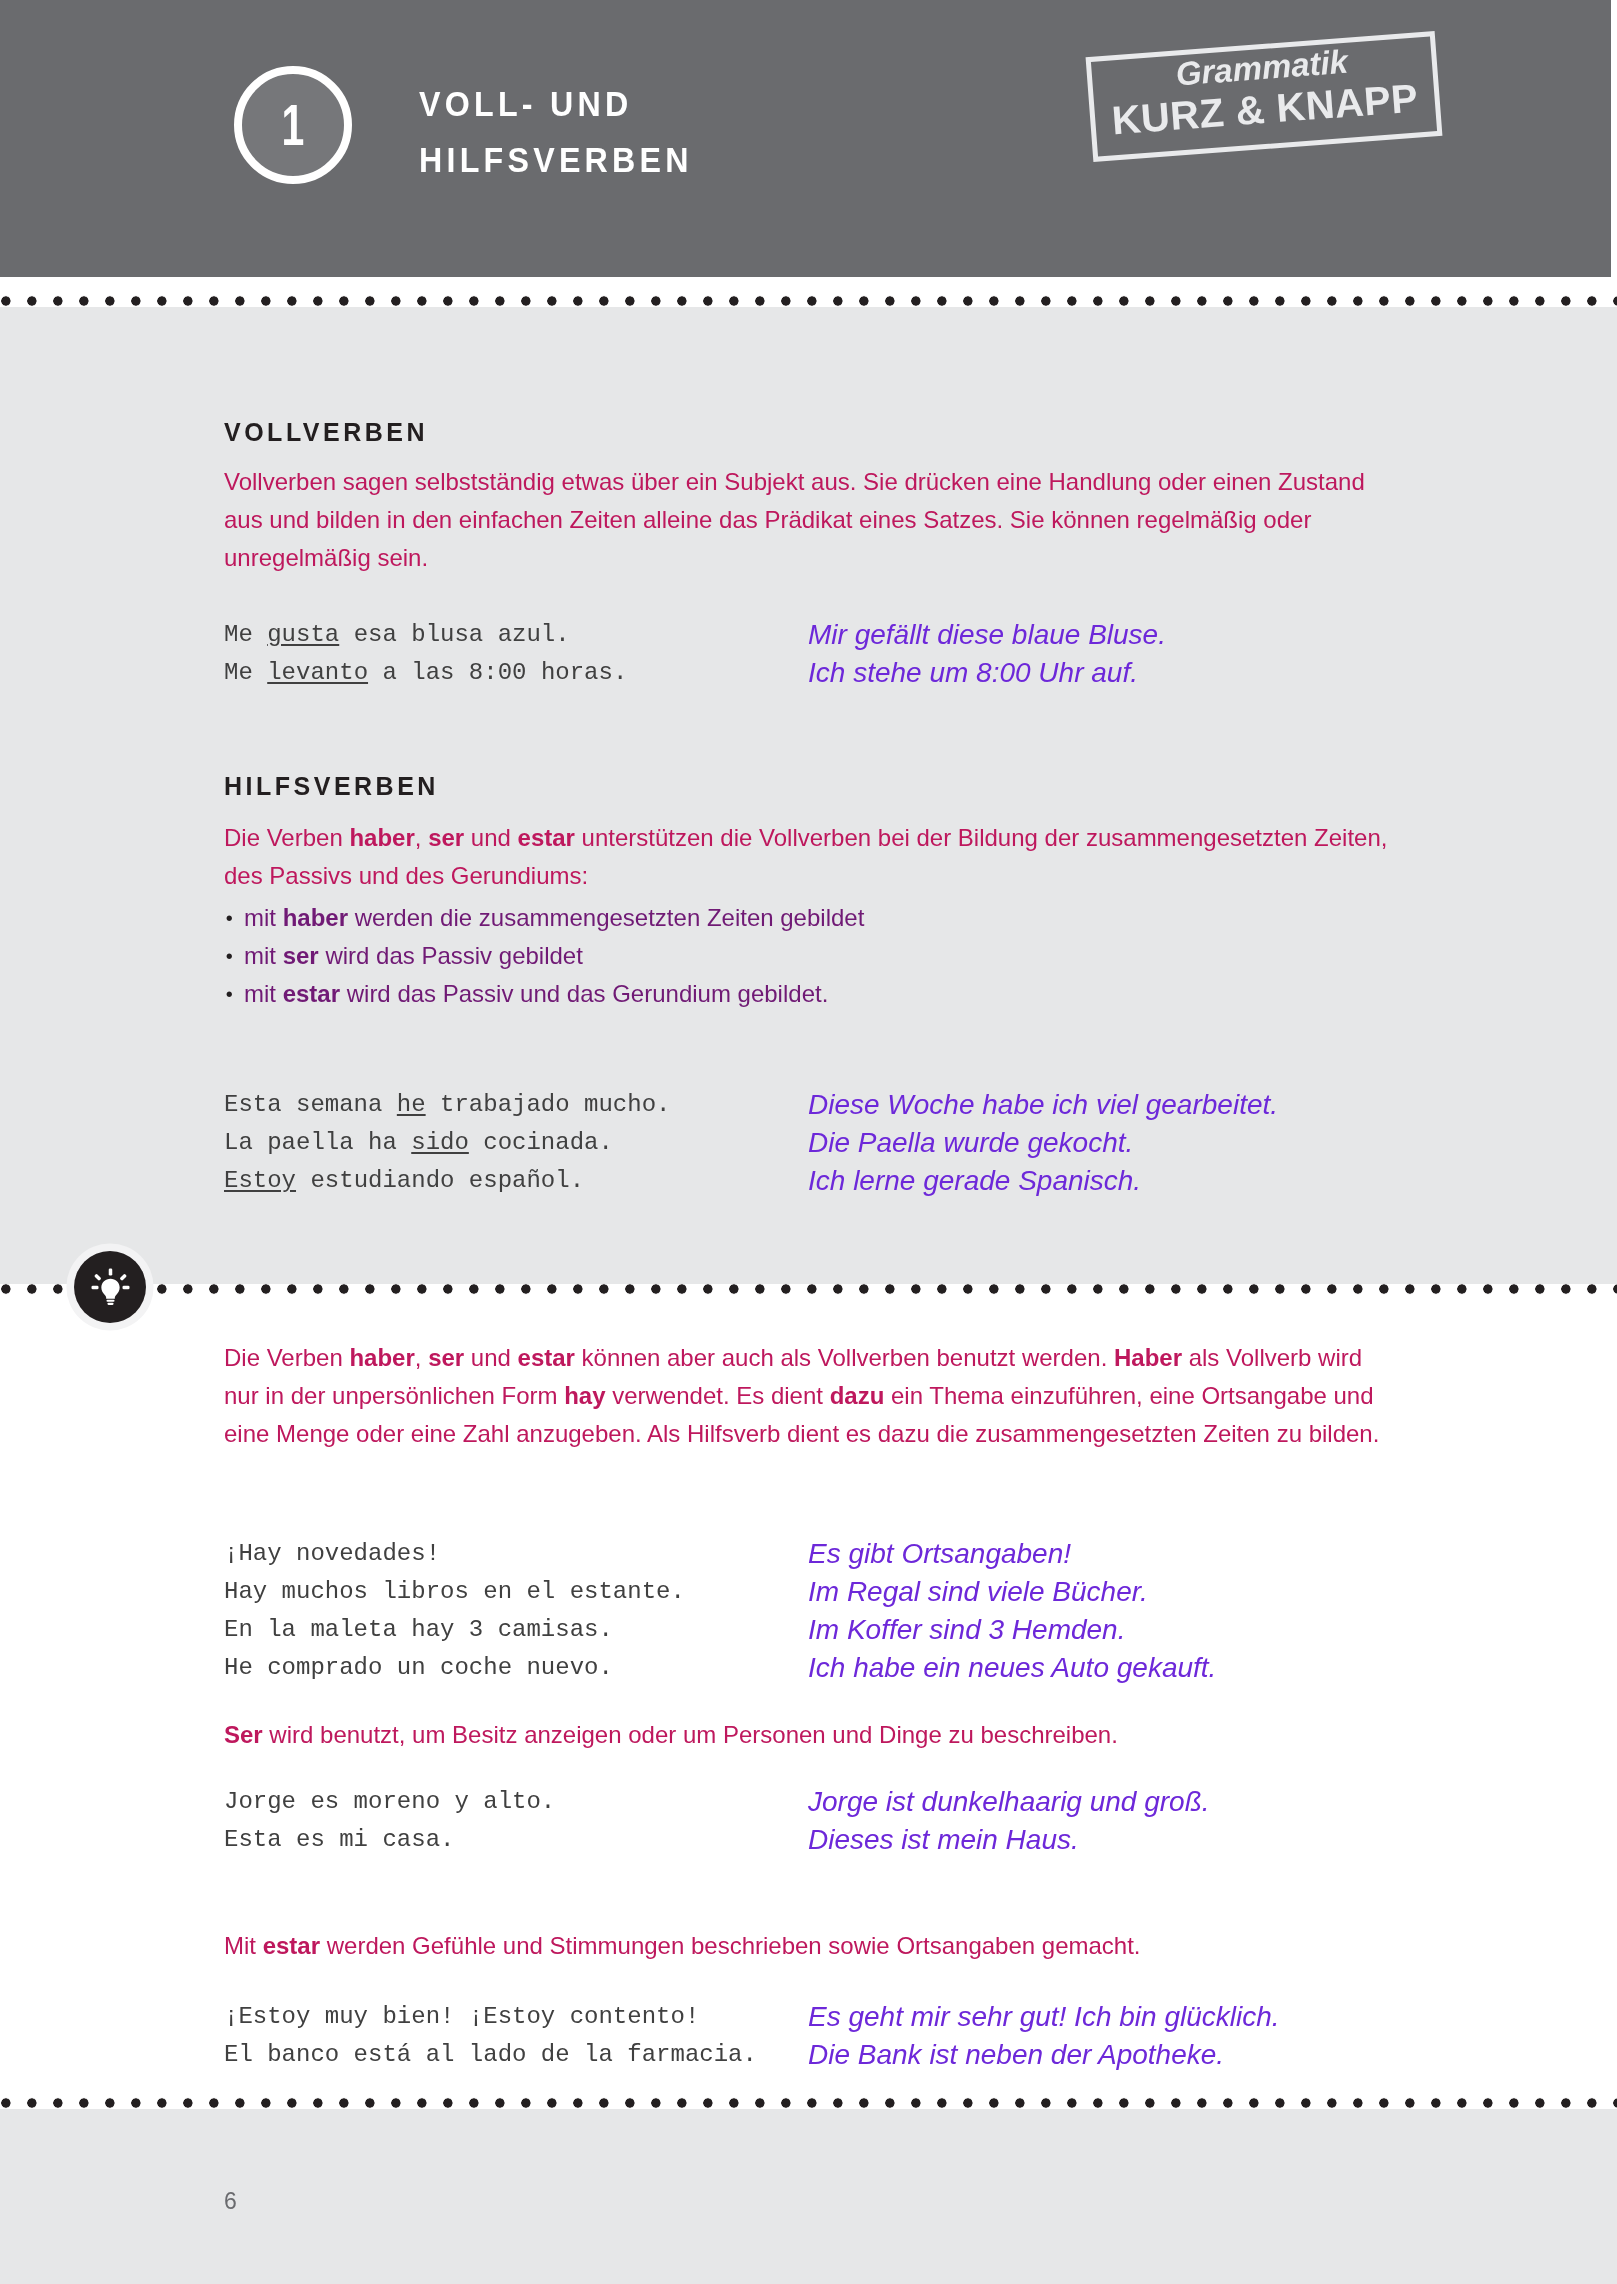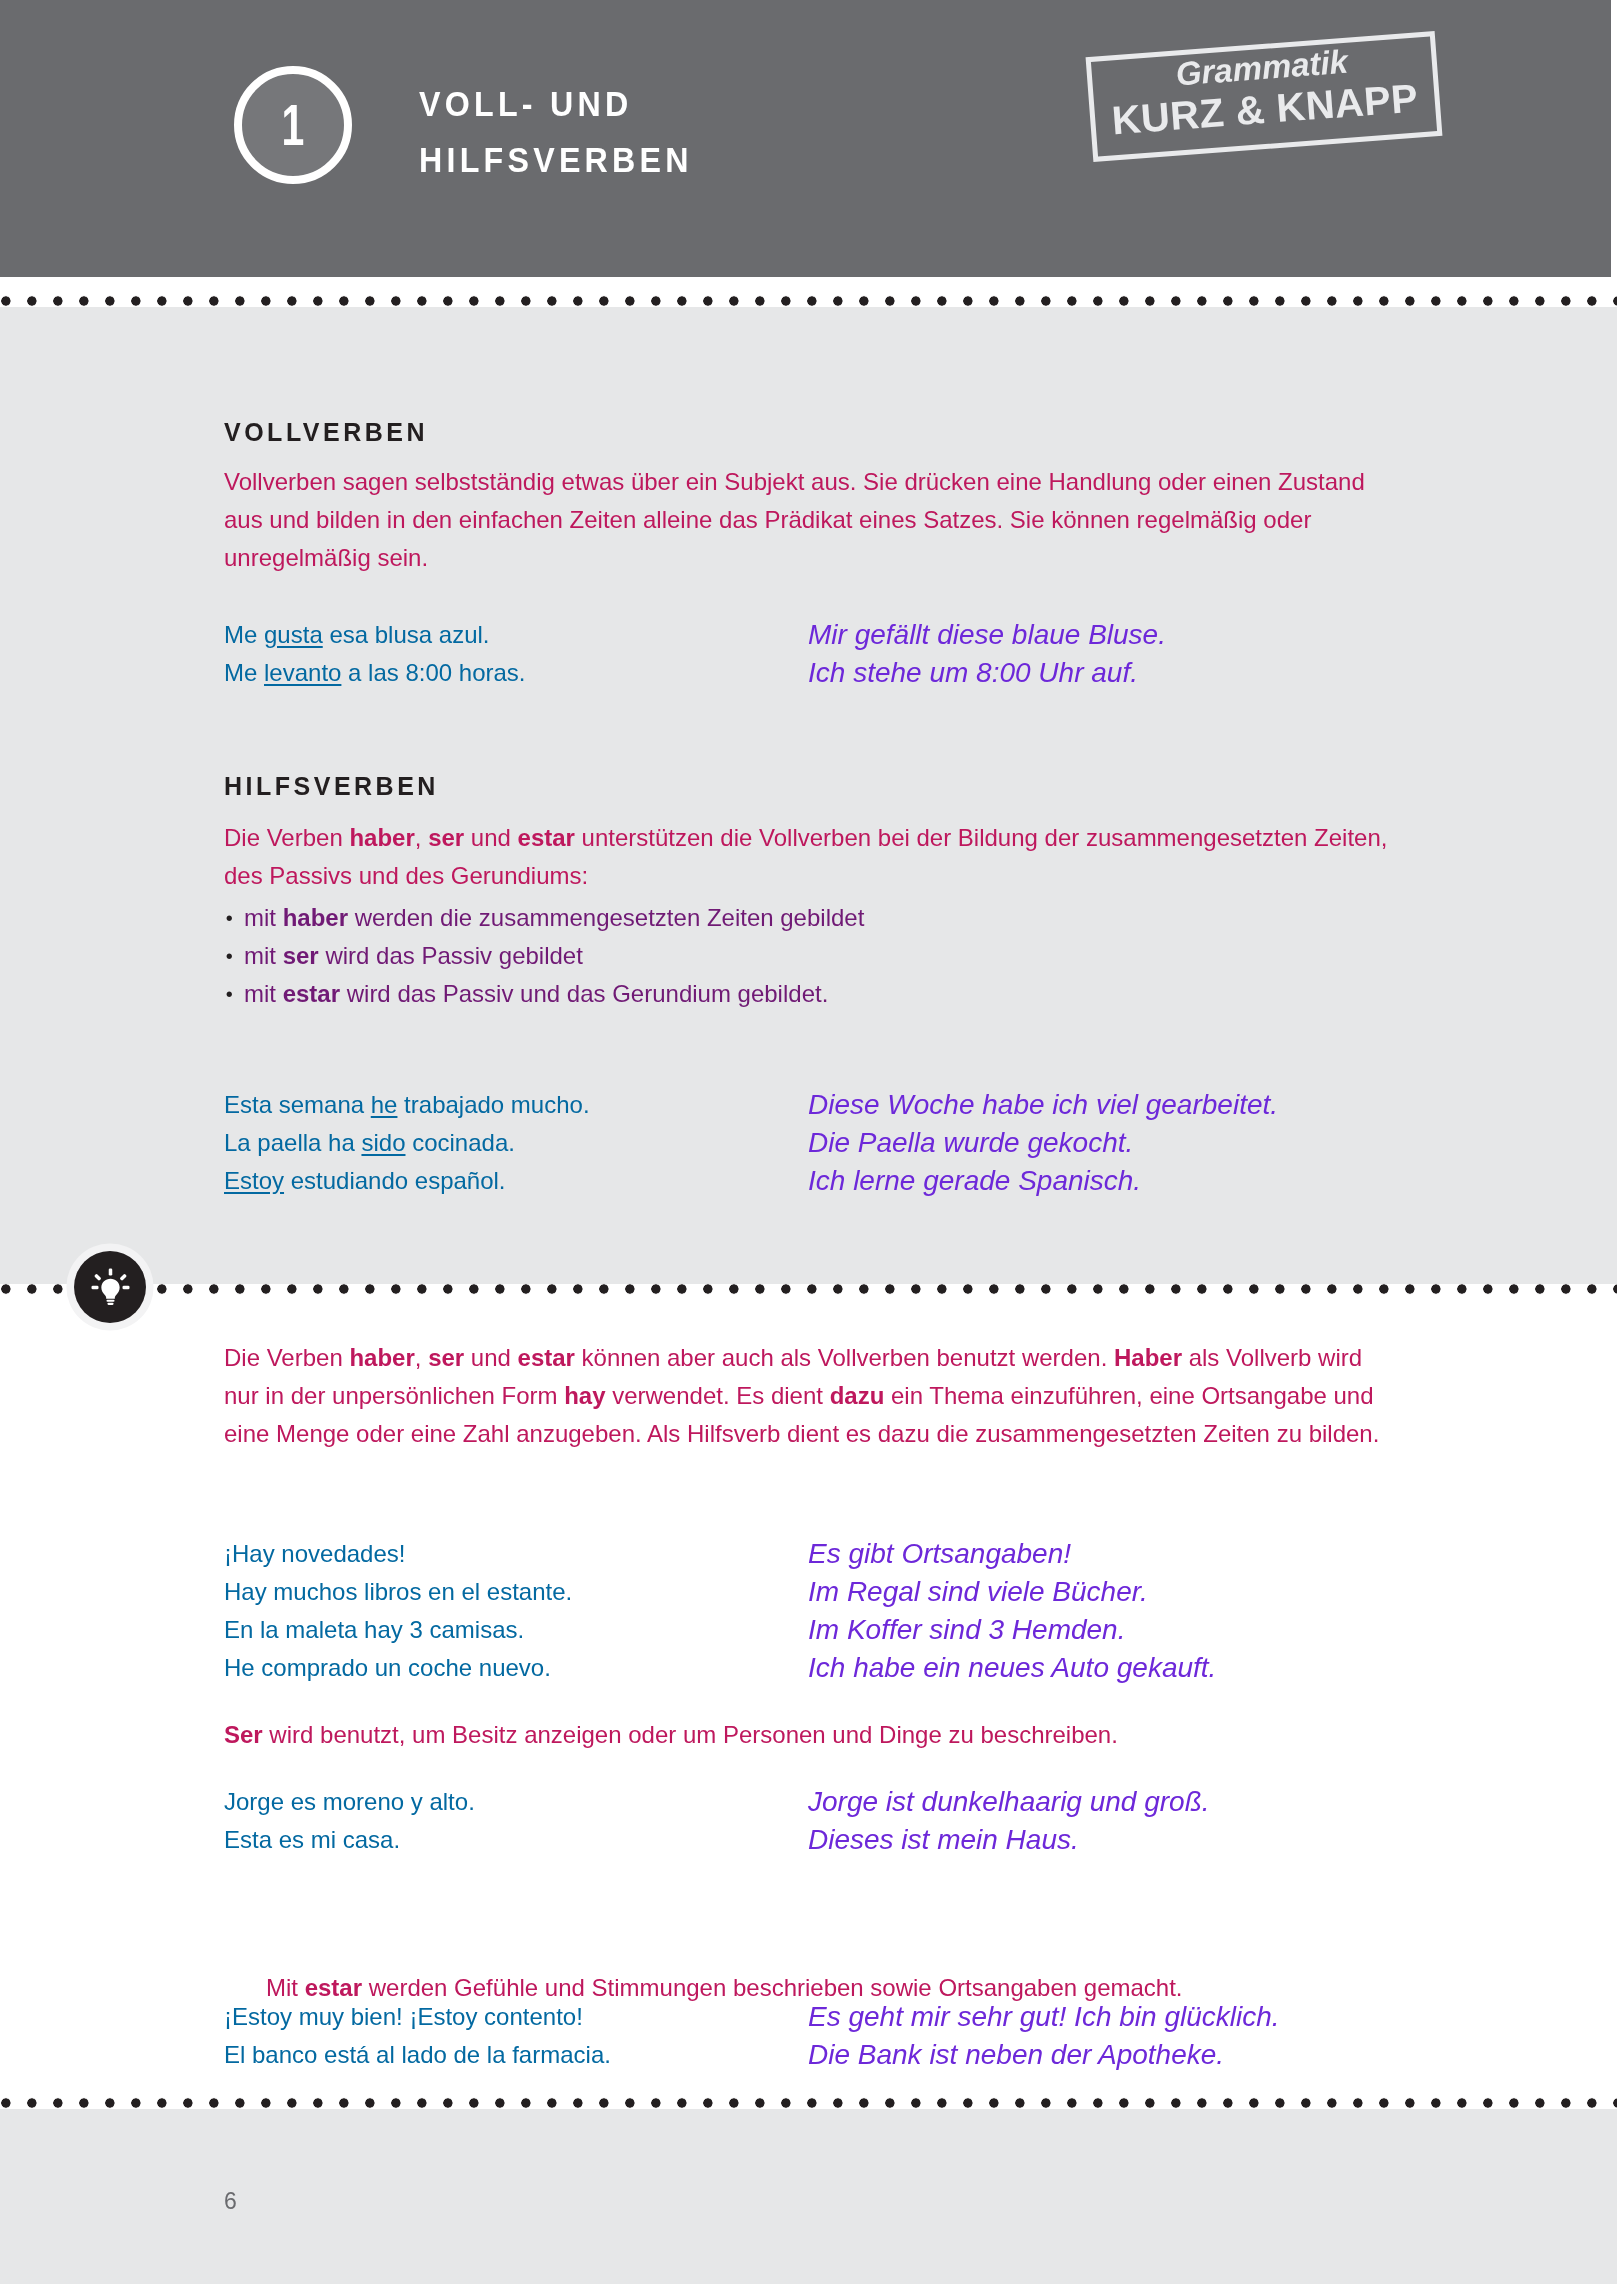--- a/index.html
+++ b/index.html
@@ -201,22 +201,22 @@
     position: absolute;
     width: 1179px;
   }
   .ex-row {
     display: flex;
     line-height: 38px;
   }
   .ex-es {
     width: 584px;
     flex: 0 0 584px;
-    color: #0369a1;
-    font-family: Liberation Sans, sans-serif;
+    color: #404040;
+    font-family: Liberation Mono, monospace;
     font-size: 24px;
     white-space: nowrap;
   }
   .ex-de {
     color: #6d28d9;
     font-family: "Liberation Sans", sans-serif;
     font-size: 28px;
     font-style: italic;
     white-space: nowrap;
   }
@@ -343,21 +343,21 @@
     <div class="ex-row">
       <span class="ex-es">Jorge es moreno y alto.</span>
       <span class="ex-de">Jorge ist dunkelhaarig und groß.</span>
     </div>
     <div class="ex-row">
       <span class="ex-es">Esta es mi casa.</span>
       <span class="ex-de">Dieses ist mein Haus.</span>
     </div>
   </div>
 
-  <div class="para" style="top:1969px;margin-left:42px;" id="estar-para">Mit <b>estar</b> werden Gefühle und Stimmungen beschrieben sowie Ortsangaben gemacht.</div>
+  <div class="para" style="top:1927px;" id="estar-para">Mit <b>estar</b> werden Gefühle und Stimmungen beschrieben sowie Ortsangaben gemacht.</div>
 
   <div class="ex-table" style="top:1998px;">
     <div class="ex-row">
       <span class="ex-es">¡Estoy muy bien! ¡Estoy contento!</span>
       <span class="ex-de">Es geht mir sehr gut! Ich bin glücklich.</span>
     </div>
     <div class="ex-row">
       <span class="ex-es">El banco está  al lado de la farmacia.</span>
       <span class="ex-de">Die Bank ist neben der Apotheke.</span>
     </div>

